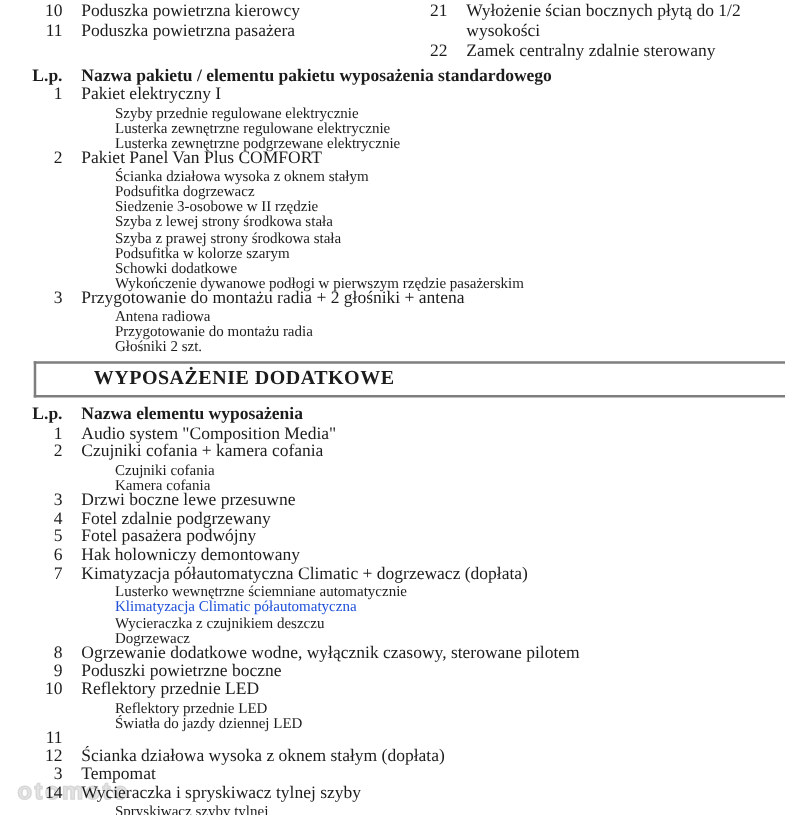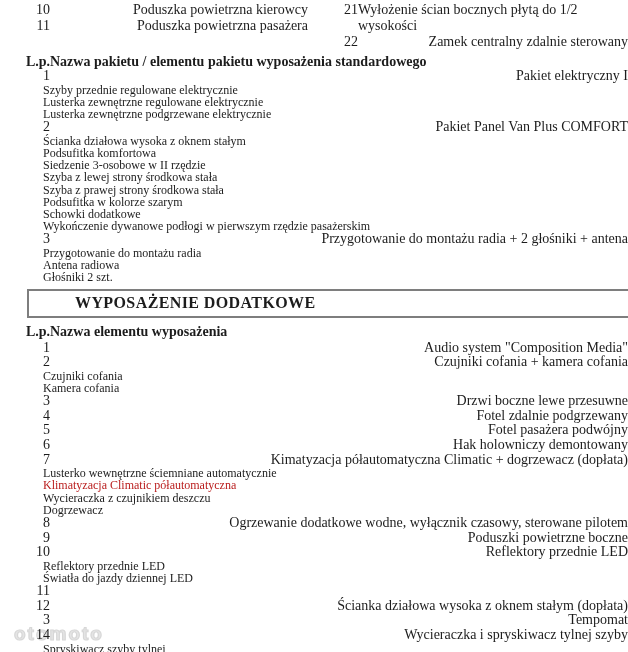--- a/index.html
+++ b/index.html
@@ -2,36 +2,36 @@
 <html><head>
 <meta charset="utf-8">
 <style>
   html,body{margin:0;padding:0;}
   body{
     width:628px;height:652px;overflow:hidden;background:#ffffff;
     font-family:"Liberation Serif", serif;color:#1c1c1c;position:relative;
   }
   .page{position:relative;padding-top:2px;}
   .content{position:relative;z-index:1;}
-  .trow{display:flex;align-items:baseline;justify-content:space-between;}
+  .trow{display:flex;align-items:baseline;}
   .num{width:50px;flex:none;text-align:right;}
-  .lbl{}
+  .lbl{margin-left:15px;}
   
   .two-col{display:flex;font-size:14px;}
   .col-left{width:308px;flex:none;}
   .col-right{flex:1;}
   .two-col .trow{line-height:16px;}
   
   .sec-hdr{display:flex;font-weight:bold;font-size:14px;line-height:15px;margin-top:4px;font-family:Liberation Serif, serif;}
   .sec-hdr.second{margin-top:6px;margin-bottom:2px;}
   
   .list{font-size:14px;}
   .item .main{line-height:14.6px;}
-  .sub{font-size:12px;line-height:12.2px;padding-left:43px;}
-  .muted{color:#b91c1c;}
+  .sub{font-size:12px;line-height:12.2px;padding-left:92px;}
+  .muted{color:#1d4ed8;}
   
   .banner{
     margin:5px -8px 4px 27px;
     border:2px solid #7e7e7e;border-right:none;
     padding:3px 0 4px 46px;
     font-weight:bold;font-size:16px;letter-spacing:0.4px;line-height:18px;
   }
   
   .watermark{
     position:absolute;left:14px;top:623px;z-index:0;
@@ -88,35 +88,35 @@
           <div class="sub">Szyby przednie regulowane elektrycznie</div>
           <div class="sub">Lusterka zewnętrzne regulowane elektrycznie</div>
           <div class="sub">Lusterka zewnętrzne podgrzewane elektrycznie</div>
         </div>
         <div class="item">
           <div class="trow main">
             <span class="num">2</span>
             <span class="lbl">Pakiet Panel Van Plus COMFORT</span>
           </div>
           <div class="sub">Ścianka działowa wysoka z oknem stałym</div>
-          <div class="sub">Podsufitka komfortowa</div>
+          <div class="sub">Podsufitka dogrzewacz</div>
           <div class="sub">Siedzenie 3-osobowe w II rzędzie</div>
           <div class="sub">Szyba z lewej strony środkowa stała</div>
           <div class="sub">Szyba z prawej strony środkowa stała</div>
           <div class="sub">Podsufitka w kolorze szarym</div>
           <div class="sub">Schowki dodatkowe</div>
           <div class="sub">Wykończenie dywanowe podłogi w pierwszym rzędzie pasażerskim</div>
         </div>
         <div class="item">
           <div class="trow main">
             <span class="num">3</span>
             <span class="lbl">Przygotowanie do montażu radia + 2 głośniki + antena</span>
           </div>
+          <div class="sub">Antena radiowa</div>
           <div class="sub">Przygotowanie do montażu radia</div>
-          <div class="sub">Antena radiowa</div>
           <div class="sub">Głośniki 2 szt.</div>
         </div>
       </div>
 
     <div class="banner">
       <span>WYPOSAŻENIE DODATKOWE</span>
     </div>
 
     <div class="sec-hdr second">
       <span class="num">L.p.</span>

